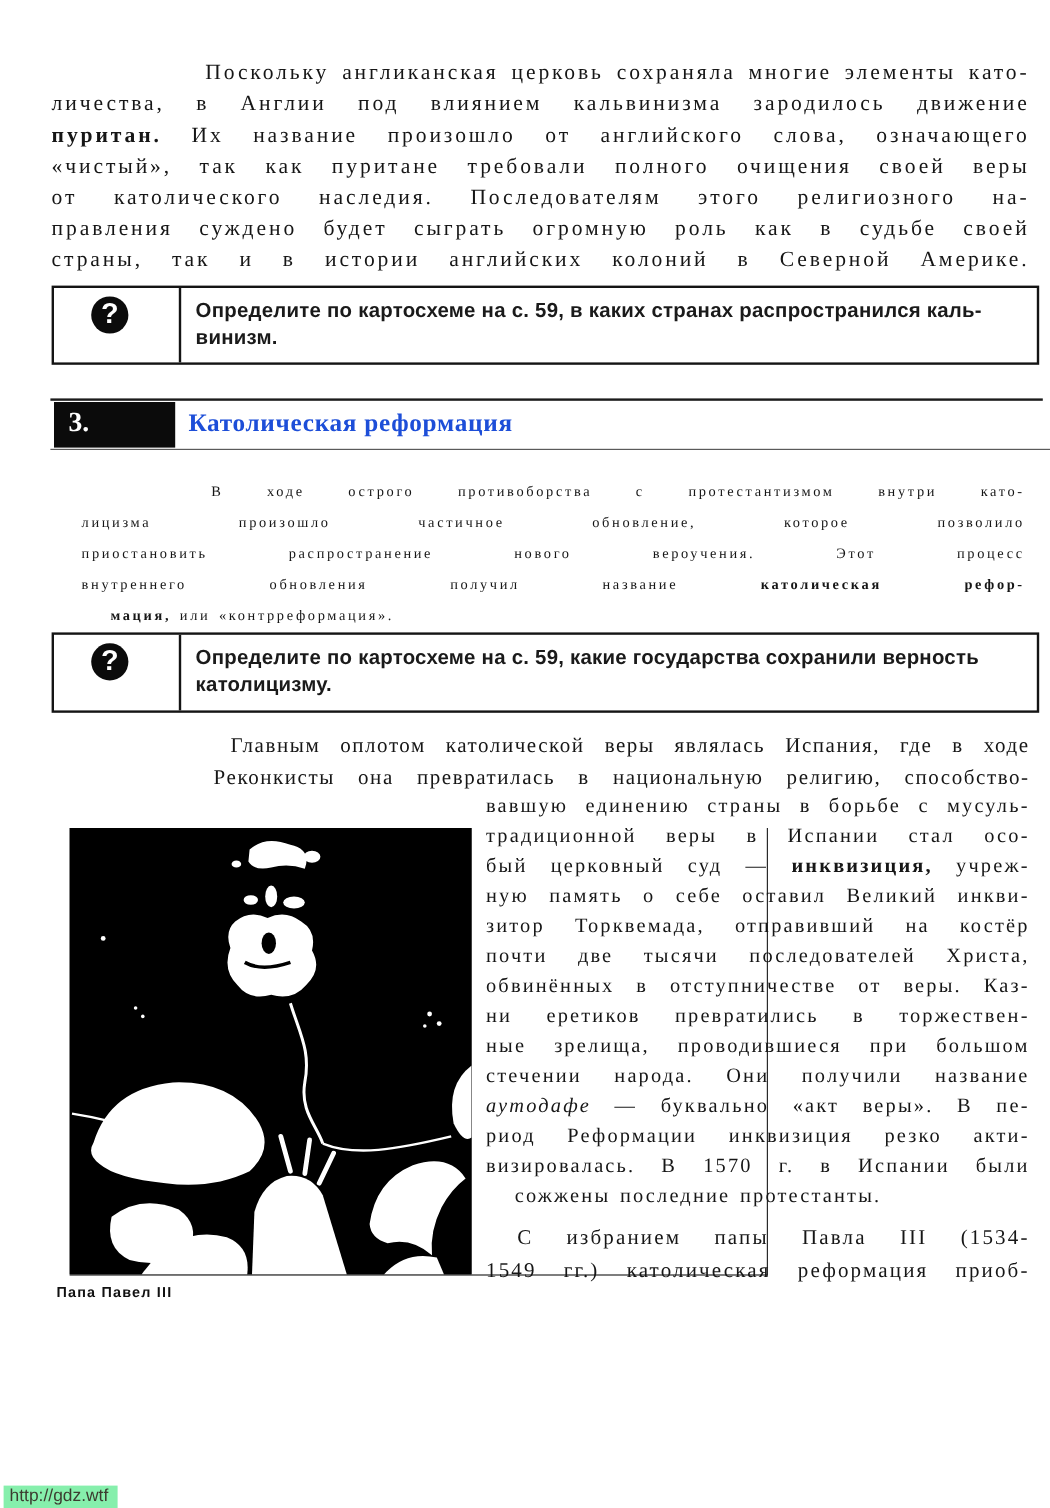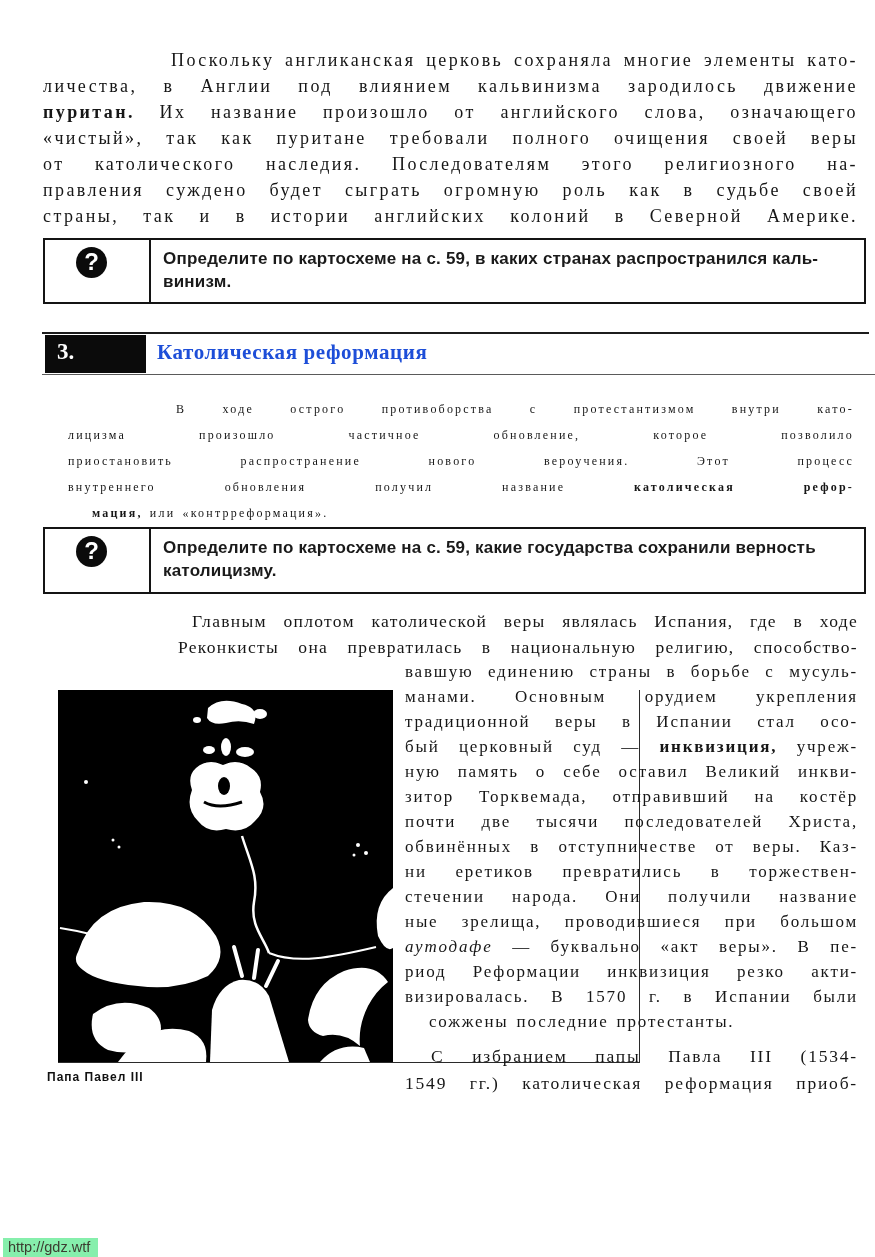--- a/index.html
+++ b/index.html
@@ -151,30 +151,29 @@
       <circle cx="55" cy="150" r="1.5" fill="#fff"></circle>
       <circle cx="61" cy="157" r="1.5" fill="#fff"></circle>
       <circle cx="28" cy="92" r="2" fill="#fff"></circle>
     </svg>
   </div>
   <div class="caption">Папа Павел III</div>
 
   <div class="rightcol">
     <div>
       <div class="line">вавшую единению страны в борьбе с мусуль-</div>
-      <div class="line">манами. Основным орудием укрепления</div>
       <div class="line">традиционной веры в Испании стал осо-</div>
       <div class="line"><span>бый церковный суд — </span><span class="b">инквизиция,</span><span> учреж-</span></div>
       <div class="line">ную память о себе оставил Великий инкви-</div>
       <div class="line">зитор Торквемада, отправивший на костёр</div>
       <div class="line">почти две тысячи последователей Христа,</div>
       <div class="line">обвинённых в отступничестве от веры. Каз-</div>
       <div class="line">ни еретиков превратились в торжествен-</div>
+      <div class="line">ные зрелища, проводившиеся при большом</div>
       <div class="line">стечении народа. Они получили название</div>
-      <div class="line">ные зрелища, проводившиеся при большом</div>
       <div class="line"><span class="i">аутодафе</span><span> — буквально «акт веры». В пе-</span></div>
       <div class="line">риод Реформации инквизиция резко акти-</div>
       <div class="line">визировалась. В 1570 г. в Испании были</div>
       <div class="line no-stretch">сожжены последние протестанты.</div>
     </div>
     <div class="p4">
       <div class="line indent">С избранием папы Павла III (1534-</div>
       <div class="line">1549 гг.) католическая реформация приоб-</div>
     </div>
   </div>

